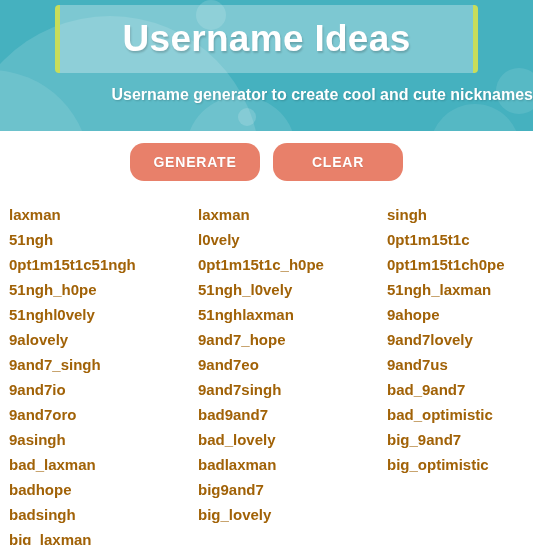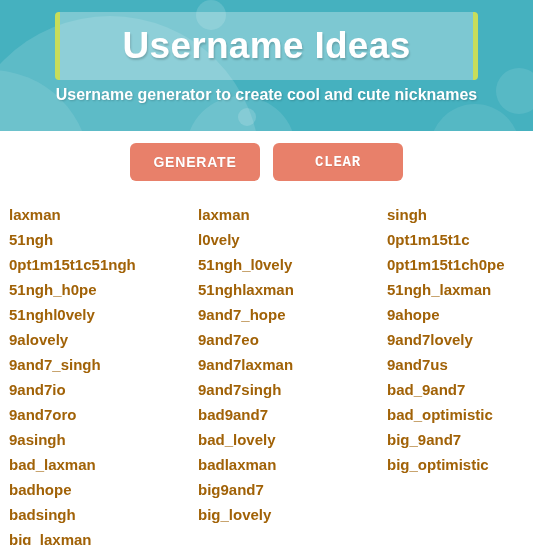--- a/index.html
+++ b/index.html
@@ -22,75 +22,75 @@
   .deco-1 { width:300px; height:300px; left:-40px;  top:16px; }
   .deco-2 { width:200px; height:200px; left:-110px; top:70px; background:rgba(255,255,255,0.10); }
   .deco-3 { width:110px; height:110px; left:186px;  top:96px; background:rgba(255,255,255,0.11); }
   .deco-4 { width:30px;  height:30px;  left:196px;  top:0px;  background:rgba(255,255,255,0.14); }
   .deco-5 { width:46px;  height:46px;  left:496px;  top:68px; background:rgba(255,255,255,0.10); }
   .deco-6 { width:90px;  height:90px;  left:430px;  top:104px;background:rgba(255,255,255,0.09); }
   .deco-7 { width:18px;  height:18px;  left:238px;  top:108px;background:rgba(255,255,255,0.16); }
 
   .title-box {
     position:absolute;
-    left:55px; top:12px;
+    left:55px; top:5px;
     width:423px; height:68px;
     background:rgba(255,255,255,0.30);
     border-left:5px solid #c8dd5a;
     border-right:5px solid #c8dd5a;
     border-radius:4px;
     display:flex; align-items:center; justify-content:center;
   }
   .title-text {
     font-size:37px;
     font-weight:bold;
     color:#ffffff;
     letter-spacing:0.3px;
     text-shadow:1px 2px 2px rgba(0,0,0,0.18);
     white-space:nowrap;
   }
   .subtitle {
     position:absolute;
     left:0; top:86px;
     width:533px;
-    text-align:center;
+    text-align:right;
     font-size:16px;
     font-weight:bold;
     color:#ffffff;
     text-shadow:1px 1px 2px rgba(0,0,0,0.18);
   }
 
   
   .btn-bar {
     width:533px;
     height:62px;
     display:flex;
     align-items:center;
     justify-content:center;
     gap:13px;
     background:#ffffff;
   }
   .btn {
     background:#e8806a;
     color:#ffffff;
     border:none;
-    border-radius:6px;
+    border-radius:14px;
     font-family:"Liberation Sans", sans-serif;
     font-size:14px;
     font-weight:bold;
     letter-spacing:0.8px;
     cursor:pointer;
     height:38px;
     display:flex;
     align-items:center;
     justify-content:center;
     text-shadow:0 1px 1px rgba(0,0,0,0.10);
   }
   .btn-generate { width:130px; }
-  .btn-clear    { width:130px;font-family:Liberation Mono, monospace; }
+  .btn-clear    { width:130px; }
 
   
   .results {
     display:flex;
     padding:9px 0 0 9px;
     background:#ffffff;
   }
   .col { width:189px; }
   .col:last-child { width:145px; }
   .name {
@@ -139,25 +139,25 @@
       <div class="name">9and7oro</div>
       <div class="name">9asingh</div>
       <div class="name">bad_laxman</div>
       <div class="name">badhope</div>
       <div class="name">badsingh</div>
       <div class="name">big_laxman</div>
     </div>
   <div class="col">
       <div class="name">laxman</div>
       <div class="name">l0vely</div>
+      <div class="name">0pt1m15t1c_h0pe</div>
       <div class="name">51ngh_l0vely</div>
       <div class="name">51nghlaxman</div>
       <div class="name">9and7_hope</div>
       <div class="name">9and7eo</div>
-      <div class="name">9and7laxman</div>
       <div class="name">9and7singh</div>
       <div class="name">bad9and7</div>
       <div class="name">bad_lovely</div>
       <div class="name">badlaxman</div>
       <div class="name">big9and7</div>
       <div class="name">big_lovely</div>
     </div>
   <div class="col">
       <div class="name">singh</div>
       <div class="name">0pt1m15t1c</div>

